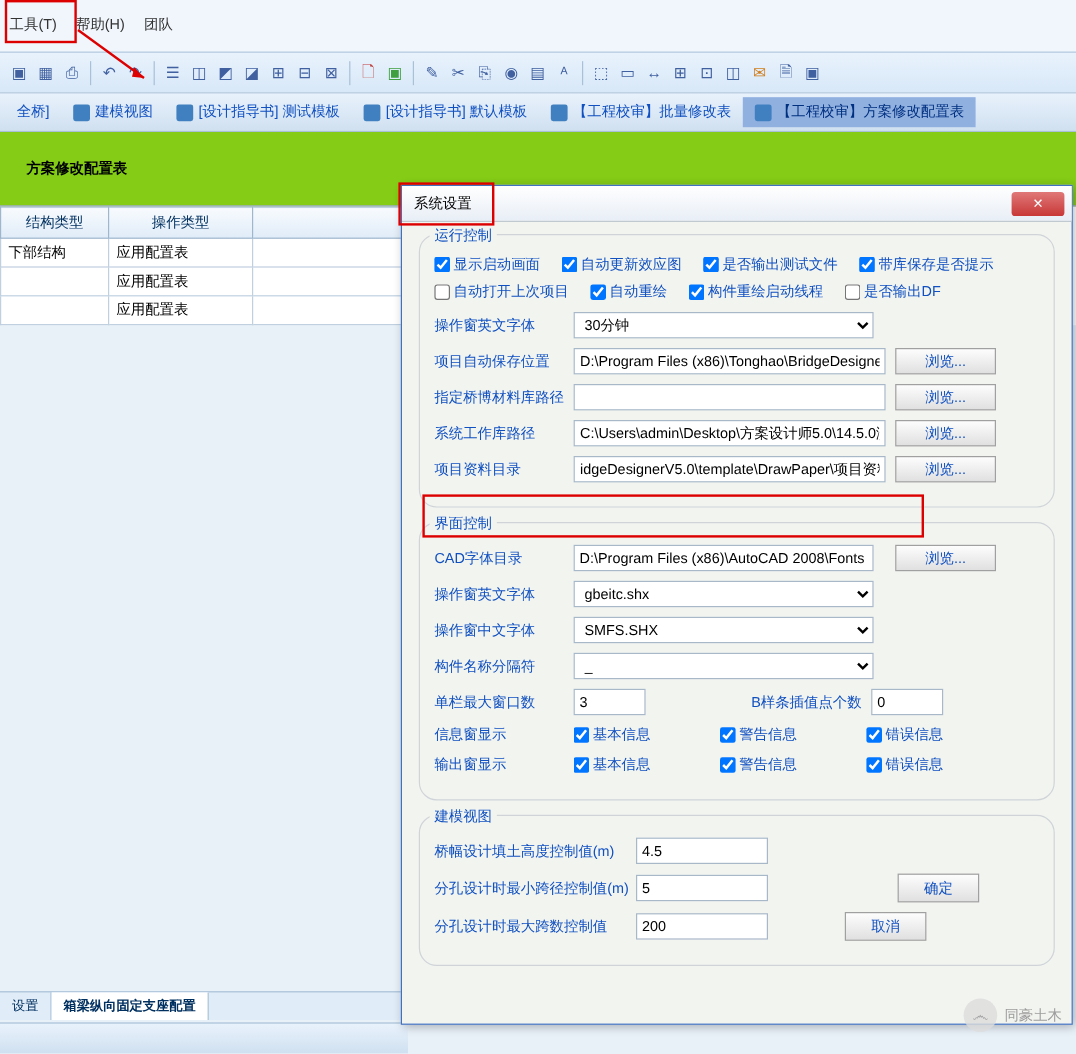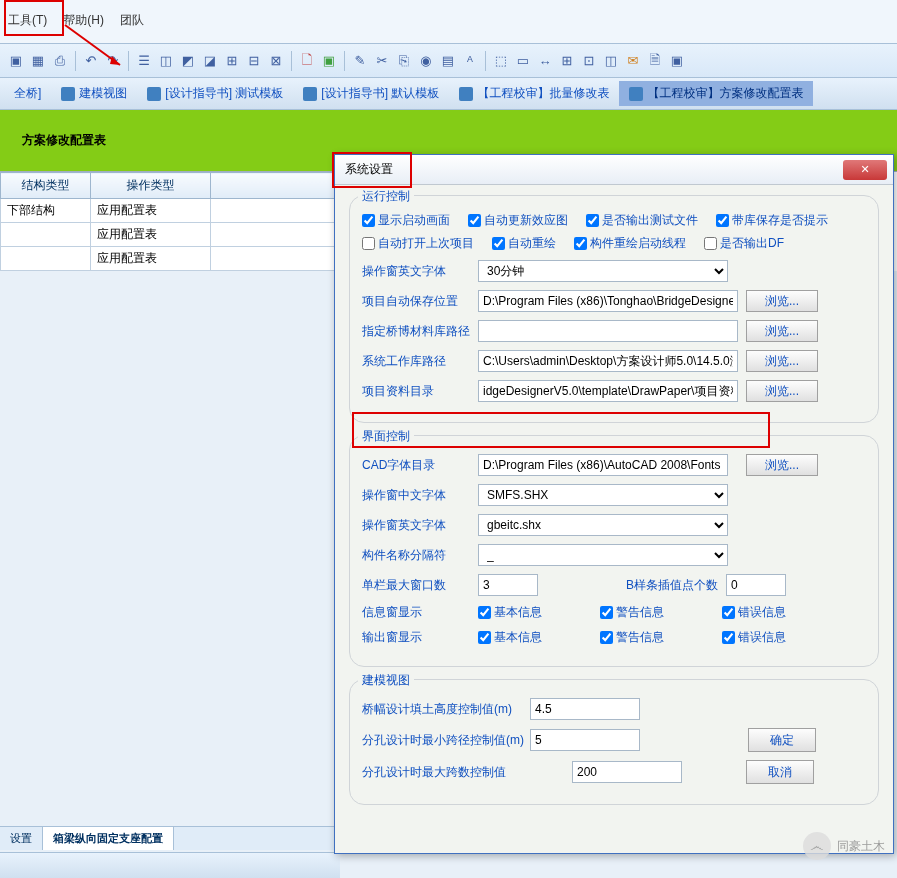--- a/index.html
+++ b/index.html
@@ -37,21 +37,21 @@
 .close-btn { width: 44px; height: 20px; background: linear-gradient(#e07878, #c83838); color: #fff; display: flex; align-items: center; justify-content: center; border-radius: 3px; cursor: pointer; font-size: 11px; }
 .dlg-body { padding: 10px 14px; }
 .group { border: 1px solid #d0d4d8; border-radius: 15px; padding: 10px 12px 12px; margin-bottom: 12px; position: relative; }
 .group-title { position: absolute; top: -8px; left: 8px; background: #f2f4f0; padding: 0 4px; color: #1050c0; }
 .row { display: flex; align-items: center; gap: 8px; margin: 8px 0; }
 .row label { color: #1050c0; white-space: nowrap; }
 .chk-row { display: flex; flex-wrap: wrap; gap: 4px 18px; margin: 6px 0; }
 .chk { display: flex; align-items: center; gap: 3px; color: #1050c0; }
 .chk input { width: 13px; height: 13px; }
 input[type=text], select { border: 1px solid #a8b8c8; padding: 2px 4px; height: 22px; background: #fff; }
-.browse-btn { width: 72px; height: 22px; background: linear-gradient(#fdfdfd, #e0e0e0); border: 1px solid #a0a0a0; cursor: pointer; color: #1050c0; }
+.browse-btn { width: 84px; height: 22px; background: linear-gradient(#fdfdfd, #e0e0e0); border: 1px solid #a0a0a0; cursor: pointer; color: #1050c0; }
 .ok-btn, .cancel-btn { width: 68px; height: 24px; background: linear-gradient(#fdfdfd, #e0e0e0); border: 1px solid #a0a0a0; cursor: pointer; color: #1050c0; }
 .field-highlight { position: absolute; border: 2px solid #d00; pointer-events: none; z-index: 10; }
 .color-swatch { width: 80px; height: 20px; border: 1px solid #a8b8c8; background: #fff; display: inline-flex; align-items: center; }
 .color-swatch::after { content: "▾"; margin-left: auto; padding: 0 4px; color: #555; }
 .watermark { position: absolute; bottom: 18px; right: 12px; color: #888; font-size: 16px; display: flex; align-items: center; gap: 6px; opacity: 0.8; }
 .watermark .wx { width: 28px; height: 28px; border-radius: 50%; background: #ddd; display: flex; align-items: center; justify-content: center; font-size: 14px; }
 </style>
 </head>
 <body>
 
@@ -239,26 +239,26 @@
     </div>
 
     <div class="group">
       <span class="group-title">界面控制</span>
       <div class="row">
         <label style="width:108px">CAD字体目录</label>
         <input type="text" style="width: 250px;" value="D:\Program Files (x86)\AutoCAD 2008\Fonts">
         <button class="browse-btn" style="margin-left:10px">浏览...</button>
       </div>
       <div class="row">
+        <label style="width:108px">操作窗英文字体</label>
+        <select style="width:250px"><option>gbeitc.shx</option></select>
+      </div>
+      <div class="row">
         <label style="width:108px">操作窗中文字体</label>
         <select style="width:250px"><option>SMFS.SHX</option></select>
-      </div>
-      <div class="row">
-        <label style="width:108px">操作窗英文字体</label>
-        <select style="width:250px"><option>gbeitc.shx</option></select>
       </div>
       <div class="row">
         <label style="width:108px">构件名称分隔符</label>
         <select style="width:250px"><option>_</option></select>
       </div>
       <div class="row">
         <label style="width:108px">单栏最大窗口数</label>
         <input type="text" style="width: 60px;" value="3">
         <label style="margin-left:80px">B样条插值点个数</label>
         <input type="text" style="width: 60px;" value="0">
@@ -301,21 +301,21 @@
         <label style="width:160px">桥幅设计填土高度控制值(m)</label>
         <input type="text" style="width: 110px;" value="4.5">
       </div>
       <div class="row">
         <label style="width:160px">分孔设计时最小跨径控制值(m)</label>
         <input type="text" style="width: 110px;" value="5">
         <button class="ok-btn" style="margin-left:100px">确定</button>
       </div>
       <div class="row">
         <label style="width:160px">分孔设计时最大跨数控制值</label>
-        <input type="text" style="width: 110px; margin-left: 42px;" value="200">
+        <input type="text" style="width: 110px;" value="200">
         <button class="cancel-btn" style="margin-left:56px">取消</button>
       </div>
     </div>
 
   </div>
 </div>
 
 <div class="field-highlight" style="top:412px; left:352px; width:418px; height:36px"></div>
 
 <div class="watermark">

